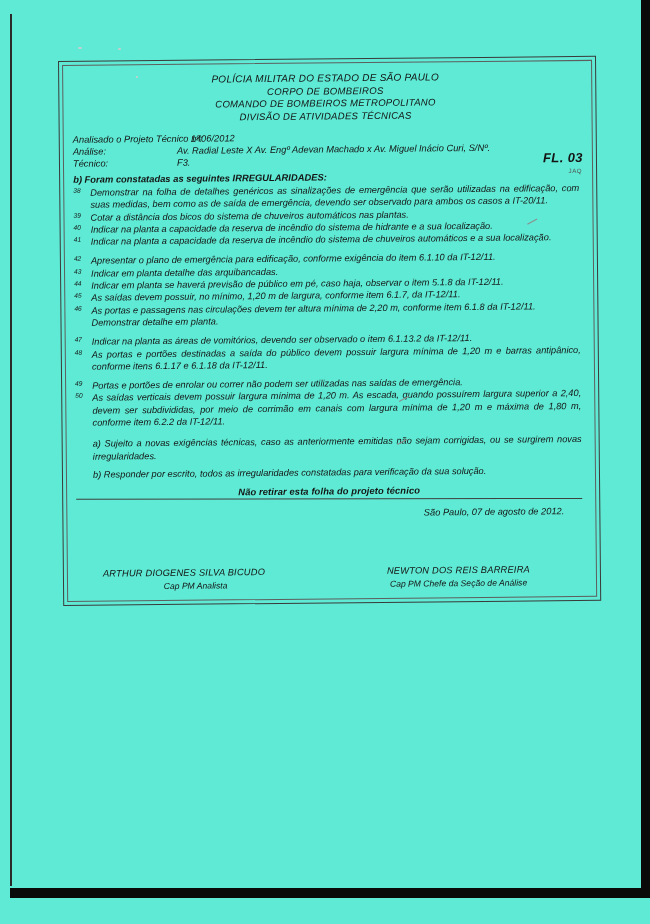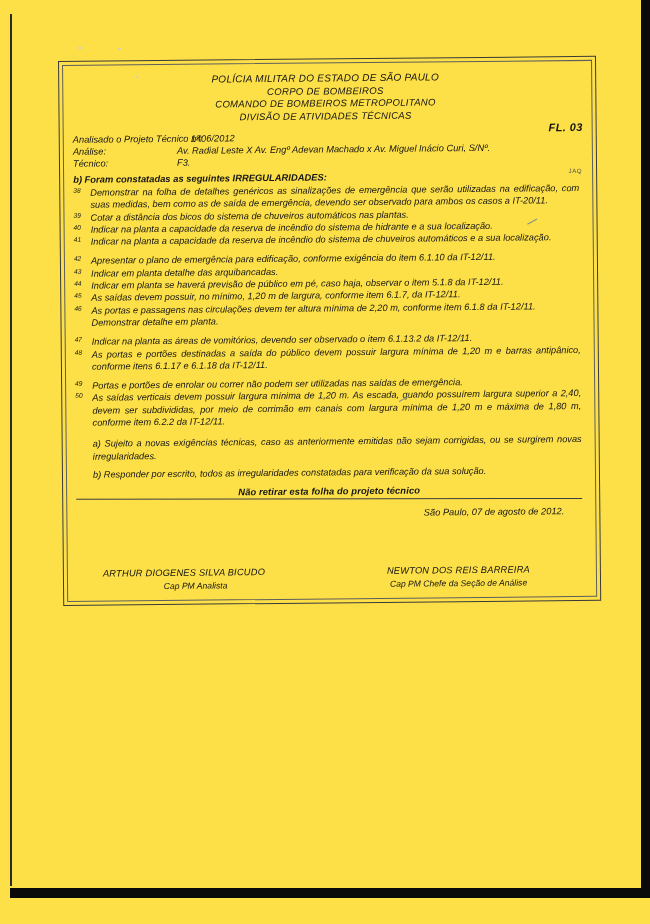--- a/index.html
+++ b/index.html
@@ -5,21 +5,21 @@
 <style>
   html, body {
     margin: 0;
     padding: 0;
     background: #ffffff;
   }
   .page {
     position: relative;
     width: 650px;
     height: 924px;
-    background: #fde047;
+    background: #5eead4;
     overflow: hidden;
     font-family: "Liberation Sans", sans-serif;
   }
   
   .scan-edge-right {
     position: absolute;
     top: 0;
     right: 0;
     width: 9px;
     height: 890px;
@@ -105,22 +105,22 @@
     font-size: 9.3px;
     white-space: nowrap;
   }
   .meta-label { width: 104px; flex: 0 0 104px; }
   .meta-label.wide { width: 118px; flex: 0 0 118px; }
   .meta-value { flex: 1 1 auto; }
 
   .fl-mark {
     position: absolute;
     right: 10px;
-    top: 61px;
-    font-size: 11px;
+    top: 90px;
+    font-size: 13px;
     font-weight: bold;
     font-style: italic;
     letter-spacing: 0.4px;
   }
   .jaq-mark {
     position: absolute;
     right: 11px;
     top: 107px;
     font-size: 6.2px;
     font-style: normal;

